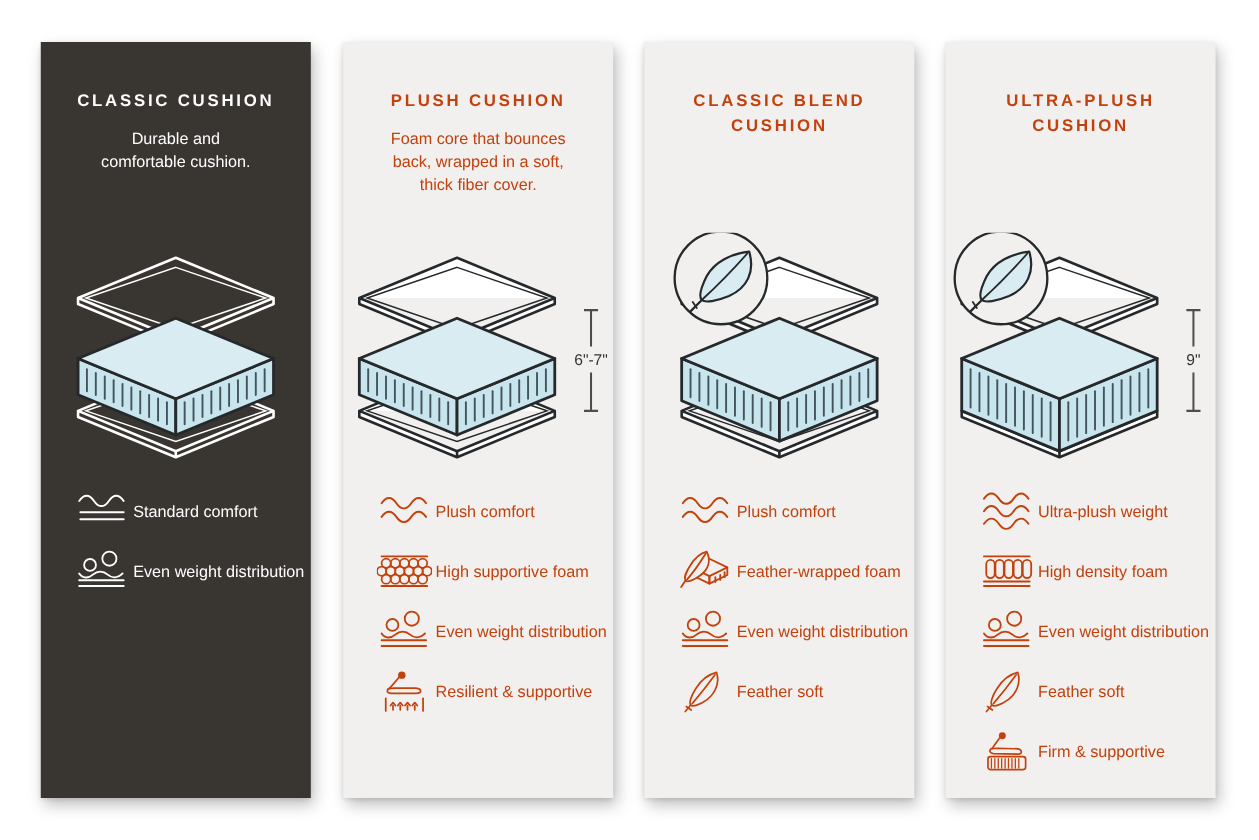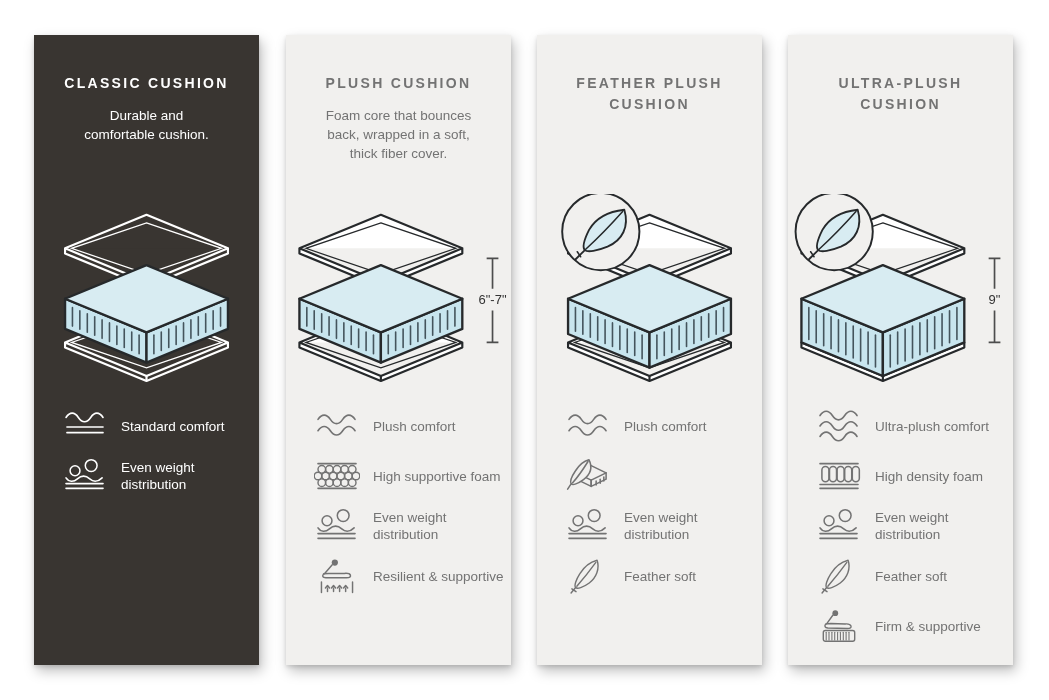--- a/index.html
+++ b/index.html
@@ -6,41 +6,41 @@
   body {
     width:1049px; height:700px; overflow:hidden;
     background:#ffffff;
     font-family:"Liberation Sans", sans-serif;
   }
   .board { position:relative; width:829px; height:700px; }
   .card {
     position:absolute; top:35px; width:225px; height:630px;
     box-shadow: 3px 6px 12px rgba(0,0,0,.25), 0 2px 4px rgba(0,0,0,.12);
   }
-  .card.light { background:#f1f0ee; color:#737373; }
+  .card.light { background:#f1f0ee; color:#c2410c; }
   .card.dark  { background:#393531; color:#ffffff; }
   .title {
     margin:38px 8px 0; text-align:center;
     font-size:14px; font-weight:bold; letter-spacing:2.3px;
     line-height:1.5; white-space:pre-line;
   }
   .desc {
     margin:13px auto 0; width:200px; text-align:center;
     font-size:13.5px; line-height:1.4; white-space:pre-line;
   }
   .illus {
     position:absolute; top:138px; left:0; width:100%; height:212px;
     display:flex; justify-content:center; align-items:flex-end;
   }
   .illus svg { display:block; }
   .features {
     position:absolute; top:372px; left:28px; right:4px;
     list-style:none; margin:0; padding:0;
   }
-  .frow { display:flex; align-items:center; gap:13px; min-height:31px; margin-bottom:12px; }
+  .frow { display:flex; align-items:center; gap:3px; min-height:31px; margin-bottom:12px; }
   .ficon { flex:0 0 46px; width:46px; height:38px; display:flex; align-items:center; justify-content:center; }
   .ficon svg { width:46px; height:38px; }
   .flabel { font-size:13.5px; line-height:1.26; }
 </style>
 </head>
 <body>
 
 <main class="board">
     <section class="card dark" style="left: 34px;">
     <h2 class="title">CLASSIC CUSHION</h2>
@@ -223,21 +223,21 @@
                 <path d="M34 40V36"></path>
                 <path d="M31.6 35.8L34 33L36.4 35.8"></path>
               </g>
             </svg>
           </span>
     <span class="flabel">Resilient &amp; supportive</span>
   </li>
       </ul>
   </section>
     <section class="card light" style="left: 537px;">
-    <h2 class="title">FEATHER PLUSH
+    <h2 class="title">CLASSIC BLEND
 CUSHION</h2>
     <div class="illus">
         <svg viewBox="0 -16 268 226" width="227" height="191" xmlns="http://www.w3.org/2000/svg">
   <path d="M134 8L231 48L134 88L37 48Z
            M37 48L37 54L134 94L231 54L231 48" fill="#ffffff" stroke="#26292b" stroke-width="2.6" stroke-linejoin="round"></path>
   <path d="M134 88L134 94" stroke="#26292b" stroke-width="2.6"></path>
   <path d="M134 17.6L223.24 48L134 78.4L44.75999999999999 48Z" fill="none" stroke="#26292b" stroke-width="1.5"></path>
   <path d="M134 120L231 160L134 200L37 160Z
            M37 160L37 166L134 206L231 166L231 160" fill="#ffffff" stroke="#26292b" stroke-width="2.6" stroke-linejoin="round"></path>
   <path d="M134 200L134 206" stroke="#26292b" stroke-width="2.6"></path>
@@ -293,20 +293,21 @@
      <path d="M44 17.5V24.5L27.5 32.5V25.5"></path>
      <path d="M33 26.5V31"></path>
                 <path d="M37.5 24.5V29"></path>
                 <path d="M41.5 22V26.5"></path>
      <path d="M25 3C29 11 27 19 19 25C13 29.5 7 31.5 5.5 29.5C4 27.5 6 21.5 10 15.5C14 9 19 4.5 25 3Z" fill="#f1f0ee"></path>
      <path d="M7 28.5C13 22 19 13 24 5"></path>
                 <path d="M5.5 29.5L1.5 35.5"></path>
               </g>
             </svg>
           </span>
+    <span class="flabel">Feather-wrapped foam</span>
   </li>
         <li class="frow">
     <span class="ficon">
             <svg viewBox="0 0 48 40" xmlns="http://www.w3.org/2000/svg">
     <g fill="none" stroke="currentColor" stroke-width="1.7" stroke-linecap="round" stroke-linejoin="round">
                 <circle cx="13.5" cy="14.5" r="5.2" stroke-width="1.6"></circle>
                 <circle cx="30.5" cy="9" r="6.2" stroke-width="1.6"></circle>
      <path d="M4 22c3 4.5 8 4.5 12 1c4 -3.5 9 -3.5 13 0c4 3.5 9 3 13 -1"></path>
      <path d="M4 28H43"></path>
                 <path d="M4 33H43"></path>
@@ -379,21 +380,21 @@
         <li class="frow">
     <span class="ficon">
             <svg viewBox="0 0 48 40" xmlns="http://www.w3.org/2000/svg">
     <g fill="none" stroke="currentColor" stroke-width="1.7" stroke-linecap="round" stroke-linejoin="round">
                 <path d="M4 9c4 -6 9 -6 13 0c4 6 9 6 13 0c4 -6 9 -6 13 0"></path>
                 <path d="M4 20c4 -6 9 -6 13 0c4 6 9 6 13 0c4 -6 9 -6 13 0"></path>
                 <path d="M4 31c4 -6 9 -6 13 0c4 6 9 6 13 0c4 -6 9 -6 13 0"></path>
               </g>
             </svg>
           </span>
-    <span class="flabel">Ultra-plush comfort</span>
+    <span class="flabel">Ultra-plush weight</span>
   </li>
         <li class="frow">
     <span class="ficon">
             <svg viewBox="0 0 48 40" xmlns="http://www.w3.org/2000/svg">
     <g fill="none" stroke="currentColor" stroke-width="1.7" stroke-linecap="round" stroke-linejoin="round">
                 <path d="M4 7H44"></path>
                 <rect x="6" y="10" width="7.4" height="16" rx="3.7" stroke-width="1.6"></rect>
                 <rect x="14" y="10" width="7.4" height="16" rx="3.7" stroke-width="1.6"></rect>
                 <rect x="22" y="10" width="7.4" height="16" rx="3.7" stroke-width="1.6"></rect>
                 <rect x="30" y="10" width="7.4" height="16" rx="3.7" stroke-width="1.6"></rect>

